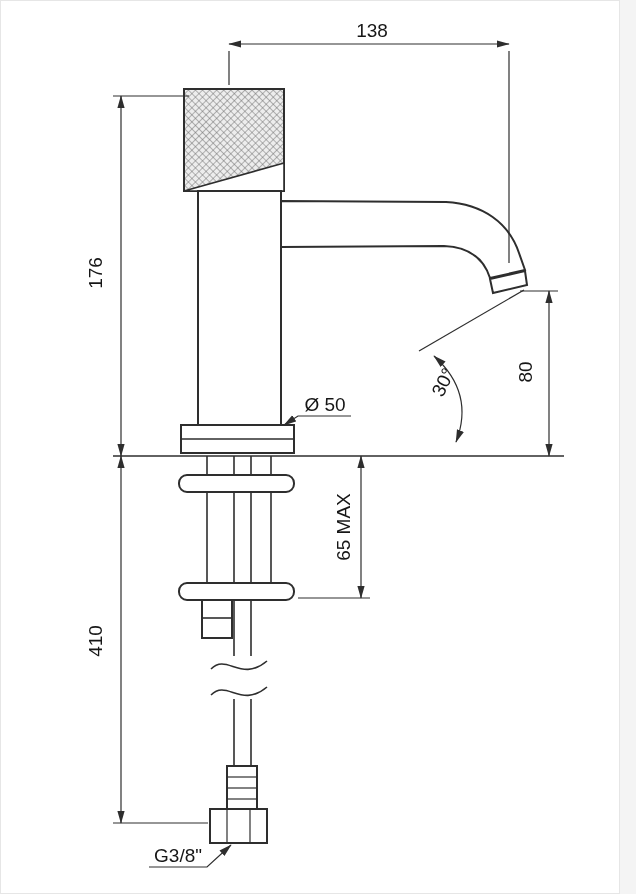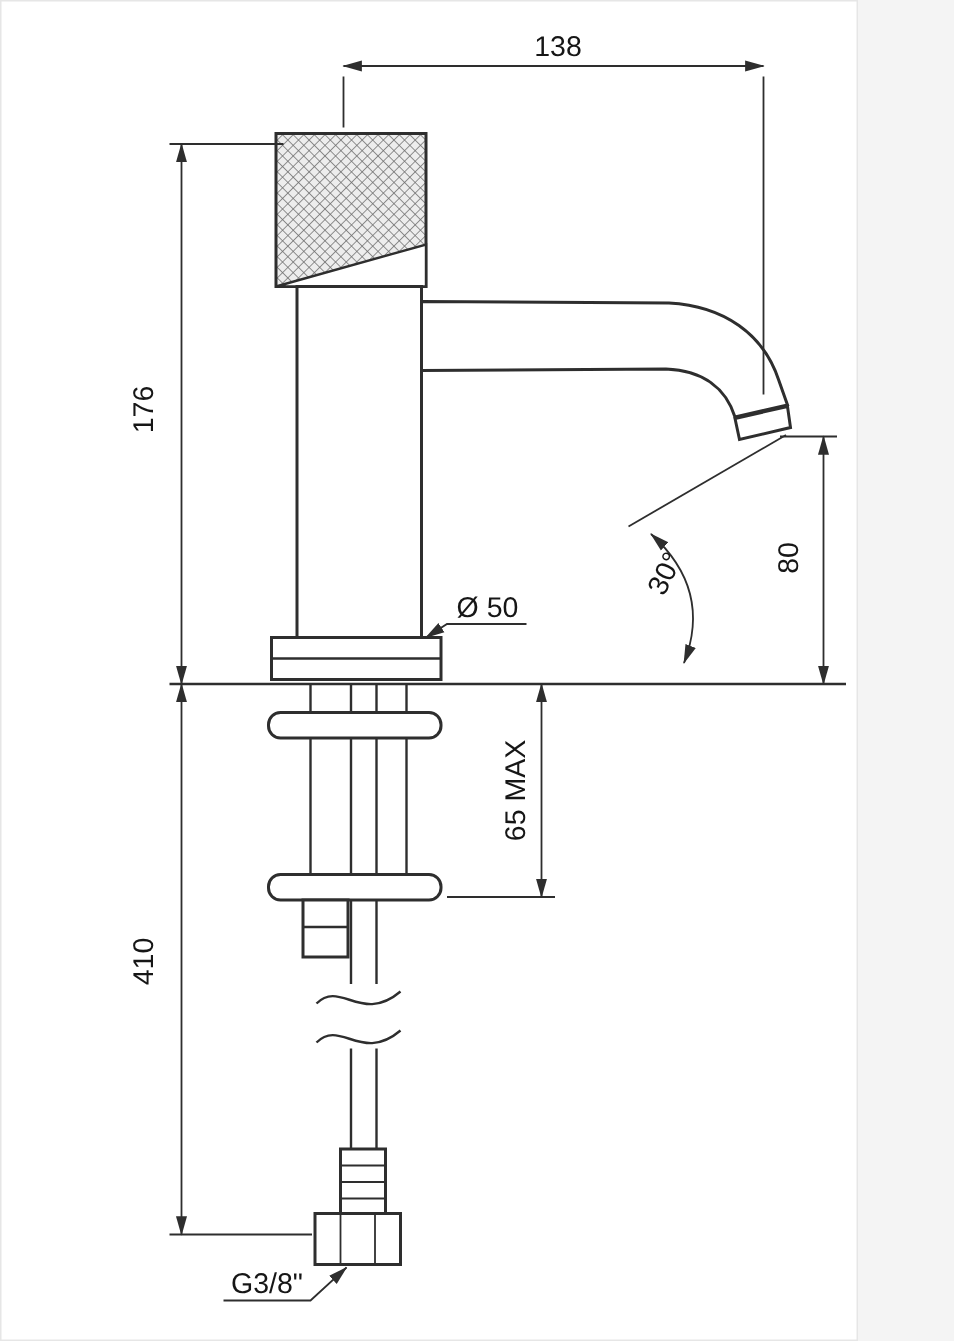--- a/index.html
+++ b/index.html
@@ -1,17 +1,17 @@
 <!DOCTYPE html>
 <html><head>
 <meta charset="utf-8">
 <style>
   html,body{margin:0;padding:0;background:#f4f4f4;}
   .sheet{
-    width:572px;height:894px;background:#ffffff;position:relative;
+    width:620px;height:894px;background:#ffffff;position:relative;
     border:1px solid #e6e6e6;box-sizing:border-box;overflow:hidden;
     font-family:"Liberation Sans", sans-serif;
   }
   svg{display:block;}
   .obj{stroke:#2e2e2e;stroke-width:2;fill:#ffffff;}
   .obj-line{stroke:#2e2e2e;stroke-width:1.6;fill:none;}
   .thin{stroke:#2e2e2e;stroke-width:1.2;fill:none;}
   .dim{stroke:#2e2e2e;stroke-width:1.2;fill:none;}
   .knurl{fill:url(#knurlpat);stroke:#2e2e2e;stroke-width:2;}
   text.dim-text{font-family:"Liberation Sans", sans-serif;font-size:19px;fill:#161616;}

